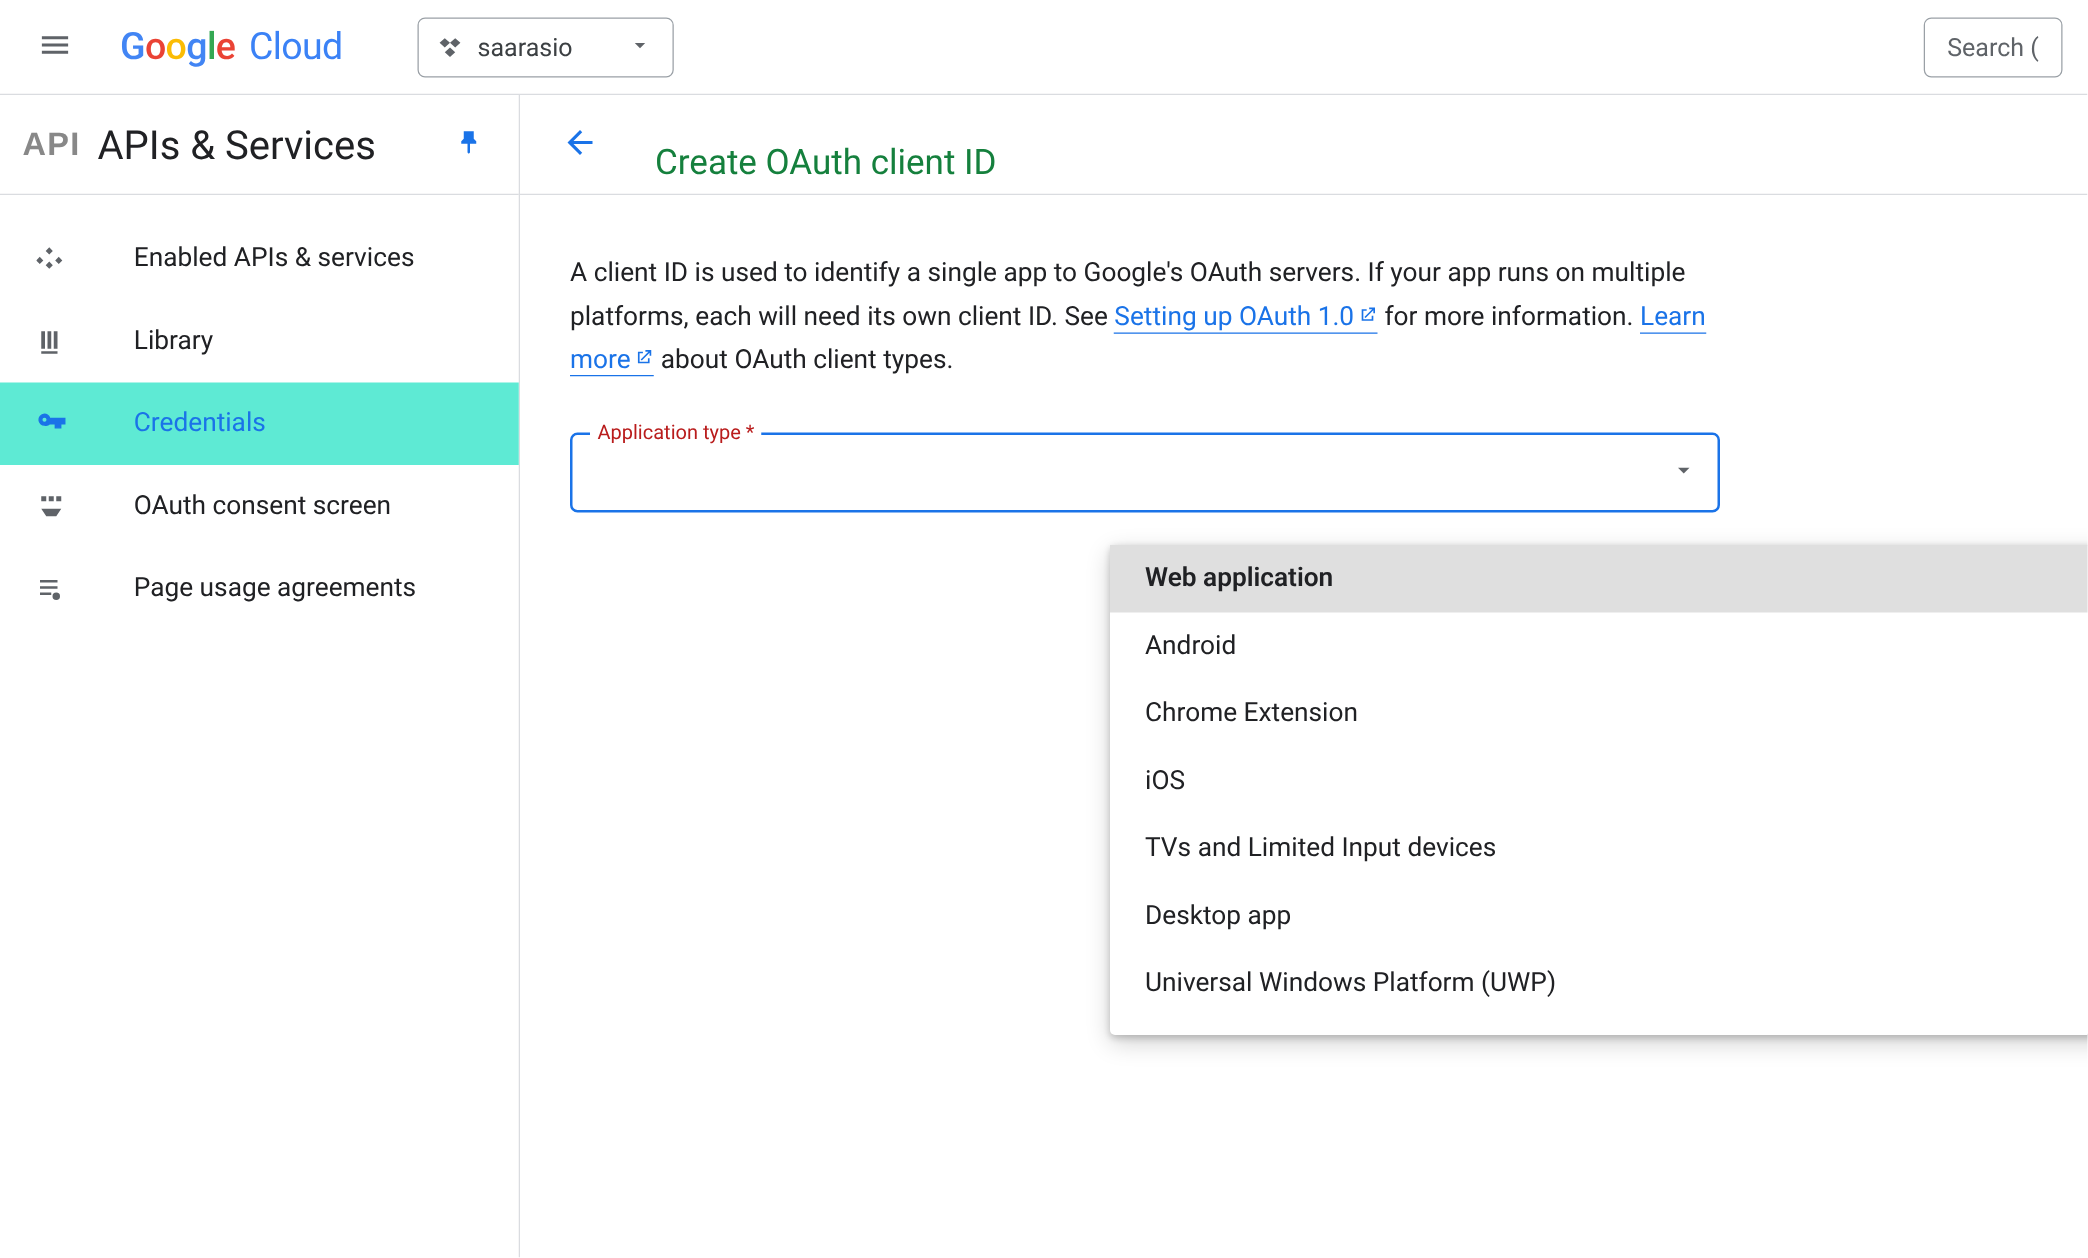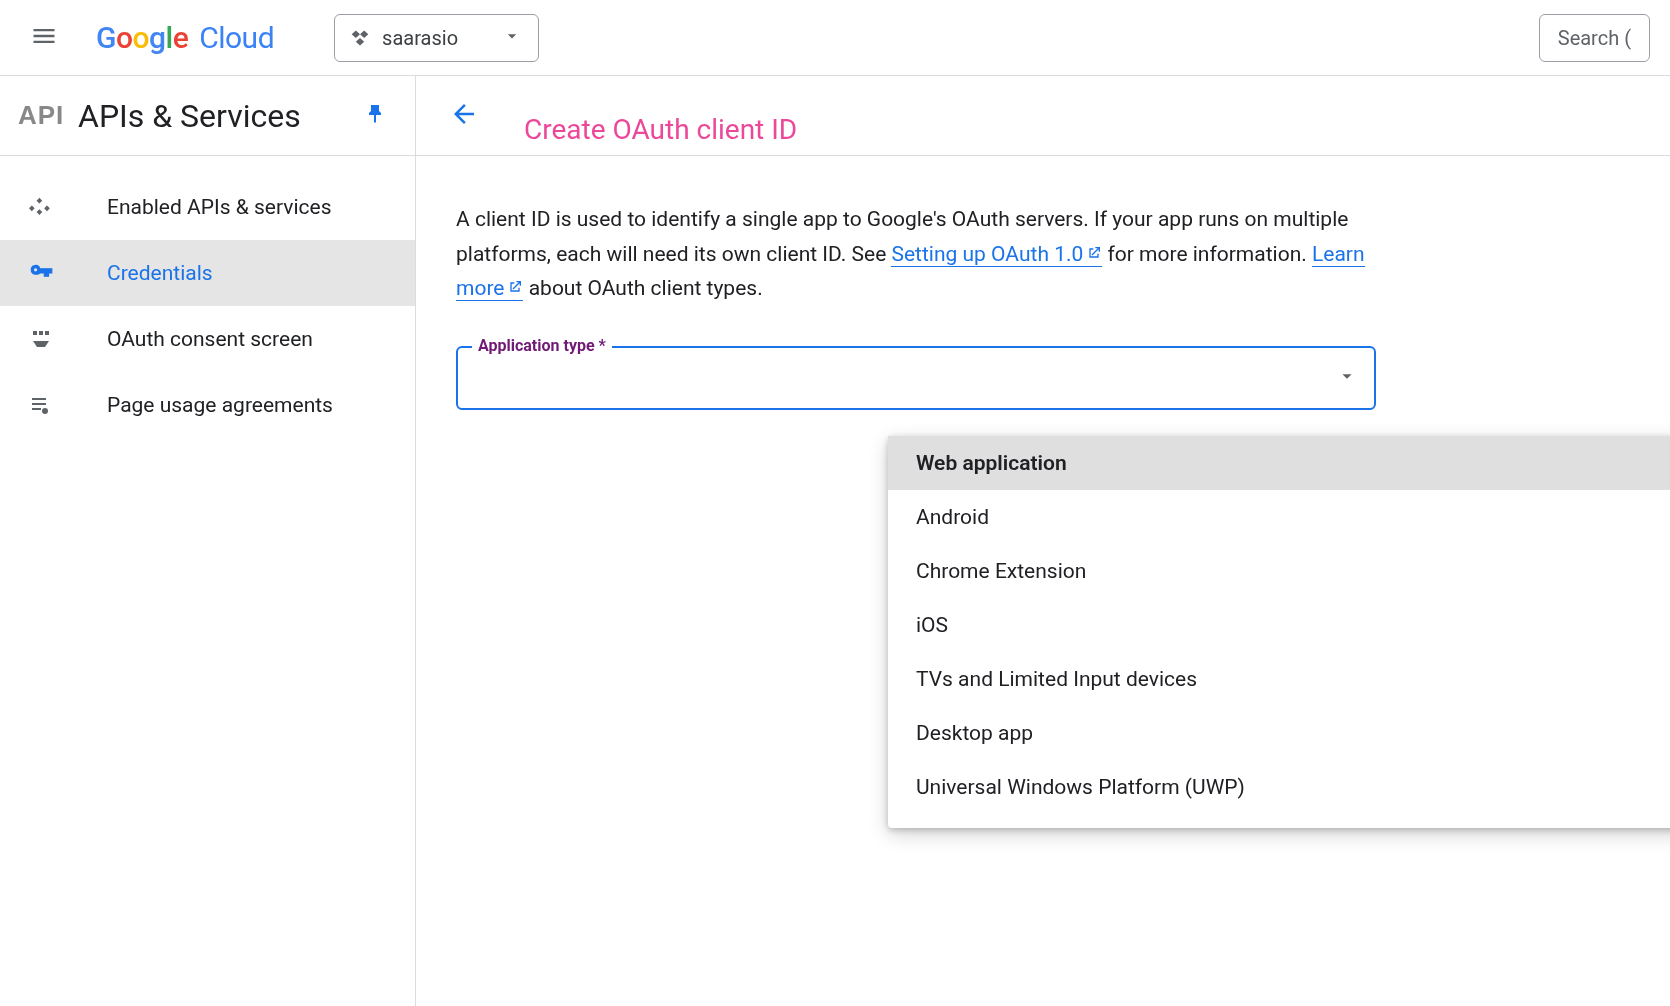--- a/index.html
+++ b/index.html
@@ -94,40 +94,40 @@
   .side-nav { padding-top: 18px; }
   .side-item {
     display:flex; align-items:center;
     height: 66px;
     padding: 0 20px 0 26px;
     cursor:pointer;
     font-size:21px;
     color:#202124;
     gap: 51px;
   }
-  .side-item.active { background:#e5e5e5; color:#1a73e8; }
+  .side-item.active { background:#5eead4; color:#1a73e8; }
   .side-item.active .side-icon svg { fill:#1a73e8; stroke:#1a73e8; }
   .side-icon { width:30px; height:30px; display:flex; align-items:center; justify-content:center; }
   .side-icon svg { fill:#5f6368; }
 
   
   .main { flex:1; display:flex; flex-direction:column; position:relative; }
   .page-header {
     display:flex; align-items:center;
     height: 80px;
     padding: 0 28px;
     border-bottom: 1px solid #dadce0;
     gap: 40px;
   }
   .back-btn {
     width:40px; height:40px; border:none; background:none; cursor:pointer;
     display:flex; align-items:center; justify-content:center;
     color:#1a73e8;
   }
-  .page-title { font-size:28px; color:#ec4899;margin-top:27px; }
+  .page-title { font-size:28px; color:#15803d;margin-top:27px; }
 
   .content { padding: 46px 40px; max-width: 1000px; }
   .desc {
     font-size:21px;
     line-height:1.65;
     color:#202124;
     margin-bottom: 40px;
   }
   .desc a { color:#1a73e8; text-decoration:none; border-bottom:1px solid #1a73e8; }
   .ext-icon { display:inline-block; vertical-align:baseline; margin-left:3px; }
@@ -141,22 +141,22 @@
     display:flex; align-items:center;
     padding: 0 18px;
   }
   .select-label {
     position:absolute;
     top:-12px;
     left:14px;
     background:#fff;
     padding: 0 6px;
     font-size:16px;
-    color:#701a75;
-    font-weight:700;
+    color:#b91c1c;
+    font-weight:400;
   }
   .select-caret { position:absolute; right:16px; color:#5f6368; }
 
   
   .dropdown {
     position:absolute;
     top: 360px;
     left: 472px;
     width: 828px;
     background:#fff;
@@ -230,20 +230,28 @@
     </div>
     <div class="side-nav">
       <div class="side-item">
         <span class="side-icon">
           <svg width="24" height="24" viewBox="0 0 24 24">
               <path d="M12 3l3 3-3 3-3-3zM4 11l3 3-3 3-3-3zm16 0l3 3-3 3-3-3zM12 15l3 3-3 3-3-3z" transform="translate(-1 0) scale(0.95)"></path>
             </svg>
         </span>
         <span>Enabled APIs &amp; services</span>
       </div>
+      <div class="side-item">
+        <span class="side-icon">
+          <svg width="24" height="24" viewBox="0 0 24 24">
+              <path d="M4 4h3v14H4zm5 0h3v14H9zm5 0h3v14h-3zM4 20h13v2H4z"></path>
+            </svg>
+        </span>
+        <span>Library</span>
+      </div>
       <div class="side-item active">
         <span class="side-icon">
           <svg width="26" height="26" viewBox="0 0 24 24">
               <path fill="#1a73e8" d="M7 13a4 4 0 1 1 3.87-5H22v4h-3v3h-4v-3h-4.13A4 4 0 0 1 7 13zm0-2a2 2 0 1 0 0-4 2 2 0 0 0 0 4z"></path>
             </svg>
         </span>
         <span>Credentials</span>
       </div>
       <div class="side-item">
         <span class="side-icon">

